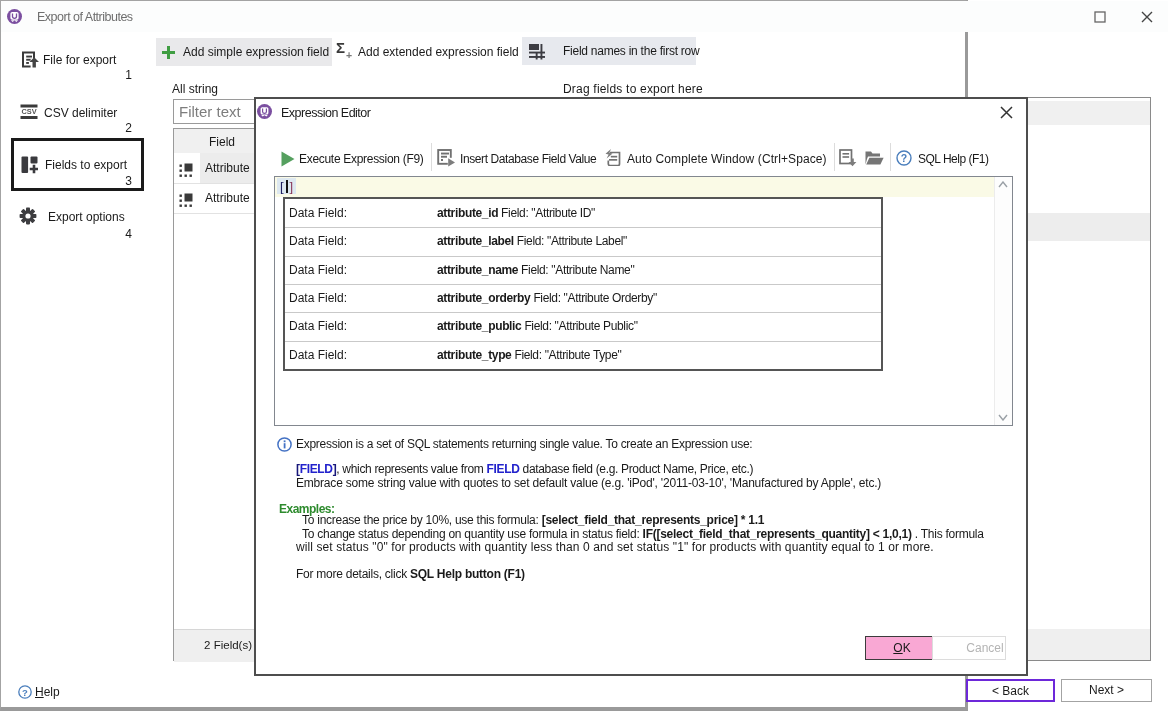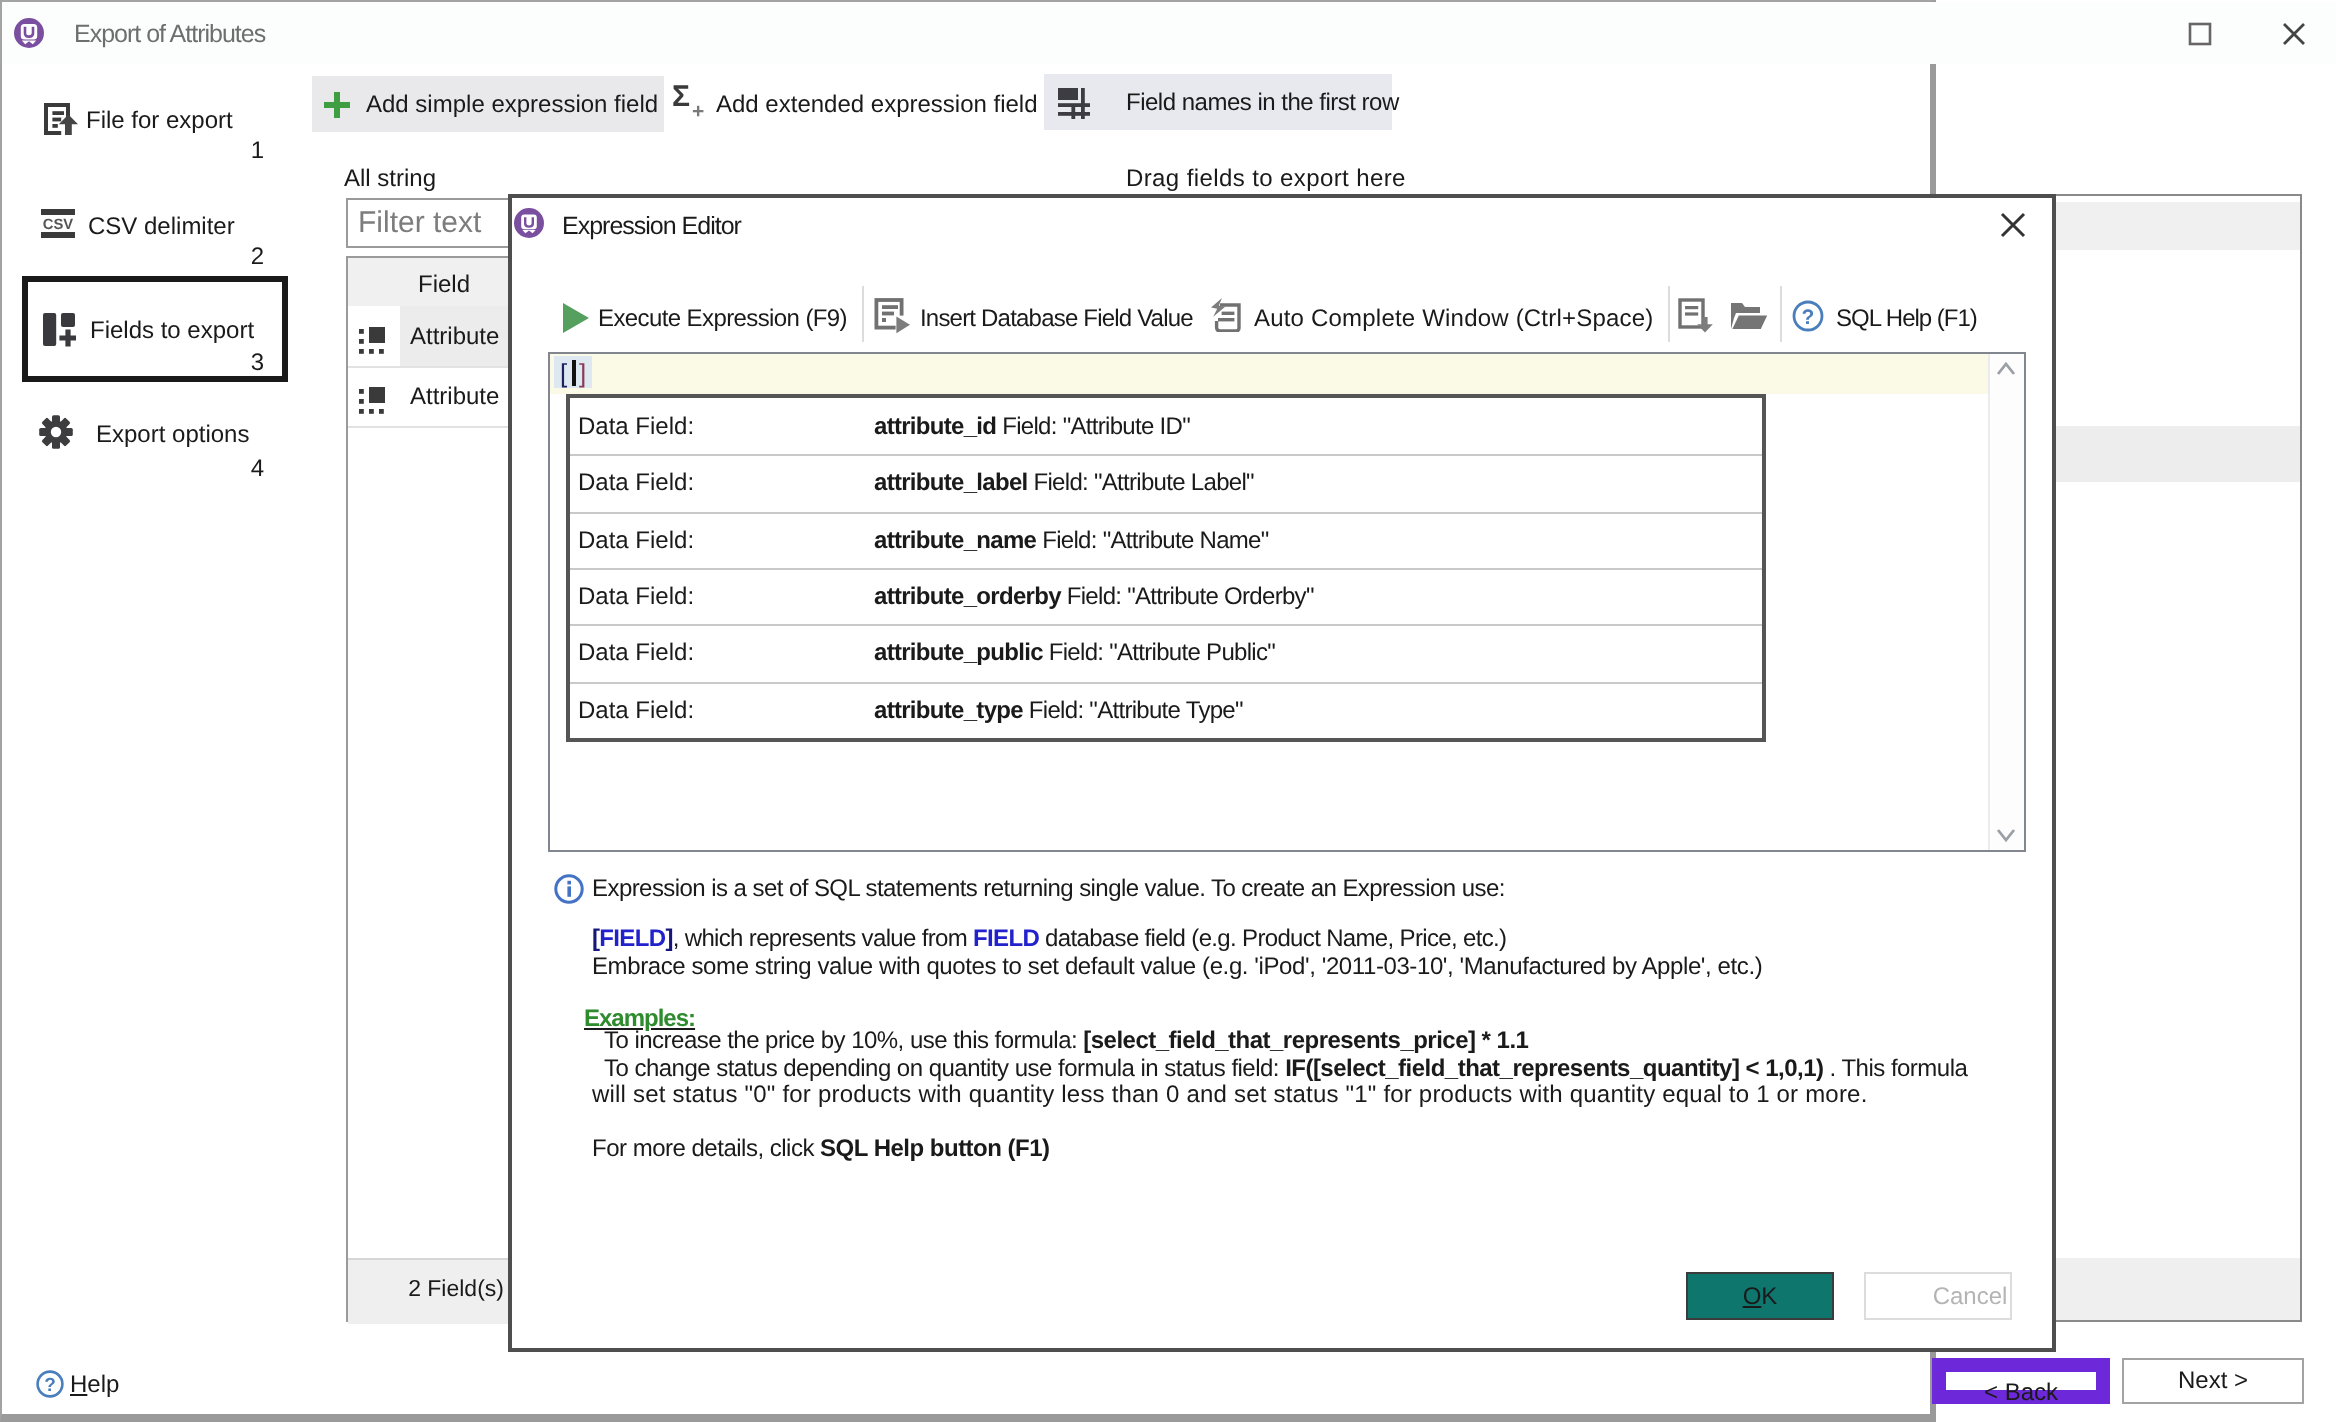--- a/index.html
+++ b/index.html
@@ -149,21 +149,21 @@
   <div class="ab" style="left:0;top:3px;width:100%;height:24px;background:#f0f0f0;"></div>
   <div class="ab" style="left:0;top:115px;width:100%;height:28px;background:#ededed;"></div>
   <div class="ab" style="left:0;top:531px;width:100%;height:31px;background:#efefef;"></div>
 </div>
 
 <svg class="ab" style="left:17px;top:684px;" width="14" height="14" viewBox="0 0 14 14">
   <circle cx="7" cy="7" r="6.2" fill="none" stroke="#4a7ebc" stroke-width="1.3"></circle>
   <text x="7" y="10.5" font-size="9.5" font-weight="bold" fill="#4a7ebc" text-anchor="middle" font-family="Liberation Sans">?</text>
 </svg>
 <div class="ab tt" style="left:34px;top:684px;"><u>H</u>elp</div>
-<div class="ab tt" style="left:965px;top:678px;width:89px;height:23px;border:7px solid #6d28d9;box-sizing:border-box;text-align:center;line-height:21px;background:#fff;">&lt; Back</div>
+<div class="ab tt" style="left:965px;top:678px;width:89px;height:23px;border:2px solid #6d28d9;box-sizing:border-box;text-align:center;line-height:21px;background:#fff;">&lt; Back</div>
 <div class="ab tt" style="left:1060px;top:678px;width:91px;height:23px;border:1px solid #a3a3a3;box-sizing:border-box;text-align:center;line-height:21px;background:#fff;">Next &gt;</div>
 
 <div class="ab" style="left:253px;top:96px;width:774px;height:579px;background:#fff;border:2px solid #4e4e4e;box-sizing:border-box;">
 
   <div class="ab" style="left:1px;top:5px;">
   <svg width="15" height="15" viewBox="0 0 15 15">
     <circle cx="7.5" cy="7.5" r="7.5" fill="#7b4fa0"></circle>
     <rect x="3.6" y="3.2" width="7.8" height="7.4" rx="1.6" fill="#fff"></rect>
     <path d="M5.6 4.6 v3.1 q0 1.6 1.9 1.6 q1.9 0 1.9-1.6 v-3.1" fill="none" stroke="#7b4fa0" stroke-width="1.2"></path>
     <path d="M4.2 11 l1.5 1.6 1.8-1.4 1.8 1.4 1.5-1.6" fill="#fff"></path>
@@ -250,23 +250,23 @@
   </div>
 
   <svg class="ab" style="left:21px;top:338px;" width="15" height="15" viewBox="0 0 15 15">
     <circle cx="7.5" cy="7.5" r="6.6" fill="none" stroke="#4472c4" stroke-width="1.5"></circle>
     <rect x="6.7" y="3.4" width="1.8" height="1.8" fill="#4472c4"></rect>
     <rect x="6.7" y="6.2" width="1.8" height="5.2" fill="#4472c4"></rect>
   </svg>
   <div class="ab tt" style="left:40px;top:338px;letter-spacing:-0.28px;">Expression is a set of SQL statements returning single value. To create an Expression use:</div>
   <div class="ab tt" style="left:40px;top:363px;letter-spacing:-0.33px;"><b><span style="color:#17177a;">[</span><span style="color:#2222cc;">FIELD</span><span style="color:#17177a;">]</span></b>, which represents value from <b style="color:#2222cc;">FIELD</b> database field (e.g. Product Name, Price, etc.)</div>
   <div class="ab tt" style="left:40px;top:377px;letter-spacing:-0.2px;">Embrace some string value with quotes to set default value (e.g. 'iPod', '2011-03-10', 'Manufactured by Apple', etc.)</div>
-  <div class="ab tt" style="left:36px;top:403px;text-decoration:underline;"><b style="color:#2e8b2e;letter-spacing:-0.5px;">Examples:</b></div>
+  <div class="ab tt" style="left:23px;top:403px;"><b style="color:#2e8b2e;letter-spacing:-0.5px;">Examples:</b></div>
   <div class="ab tt" style="left:46px;top:414px;letter-spacing:-0.26px;">To increase the price by 10%, use this formula: <b>[select_field_that_represents_price] * 1.1</b></div>
   <div class="ab tt" style="left:46px;top:428px;letter-spacing:-0.26px;">To change status depending on quantity use formula in status field: <b>IF([select_field_that_represents_quantity] &lt; 1,0,1)</b> . This formula</div>
   <div class="ab tt" style="left:40px;top:441px;letter-spacing:0.1px;">will set status "0" for products with quantity less than 0 and set status "1" for products with quantity equal to 1 or more.</div>
   <div class="ab tt" style="left:40px;top:468px;letter-spacing:-0.25px;">For more details, click <b>SQL Help button (F1)</b></div>
 
-  <div class="ab tt" style="left:587px;top:537px;width:74px;height:24px;border:1px solid #3c3c3c;box-sizing:border-box;text-align:center;line-height:22px;background:#0f766e;"><u>O</u>K</div>
+  <div class="ab tt" style="left:609px;top:537px;width:74px;height:24px;border:1px solid #3c3c3c;box-sizing:border-box;text-align:center;line-height:22px;background:#f9a8d4;"><u>O</u>K</div>
   <div class="ab tt" style="left:676px;top:537px;width:74px;height:24px;border:1px solid #dcdcdc;box-sizing:border-box;text-align:center;line-height:22px;background:#fff;color:#b4b4b4;padding-left:32px;">Cancel</div>
 </div>
 
 </div>
 
 </body></html>

